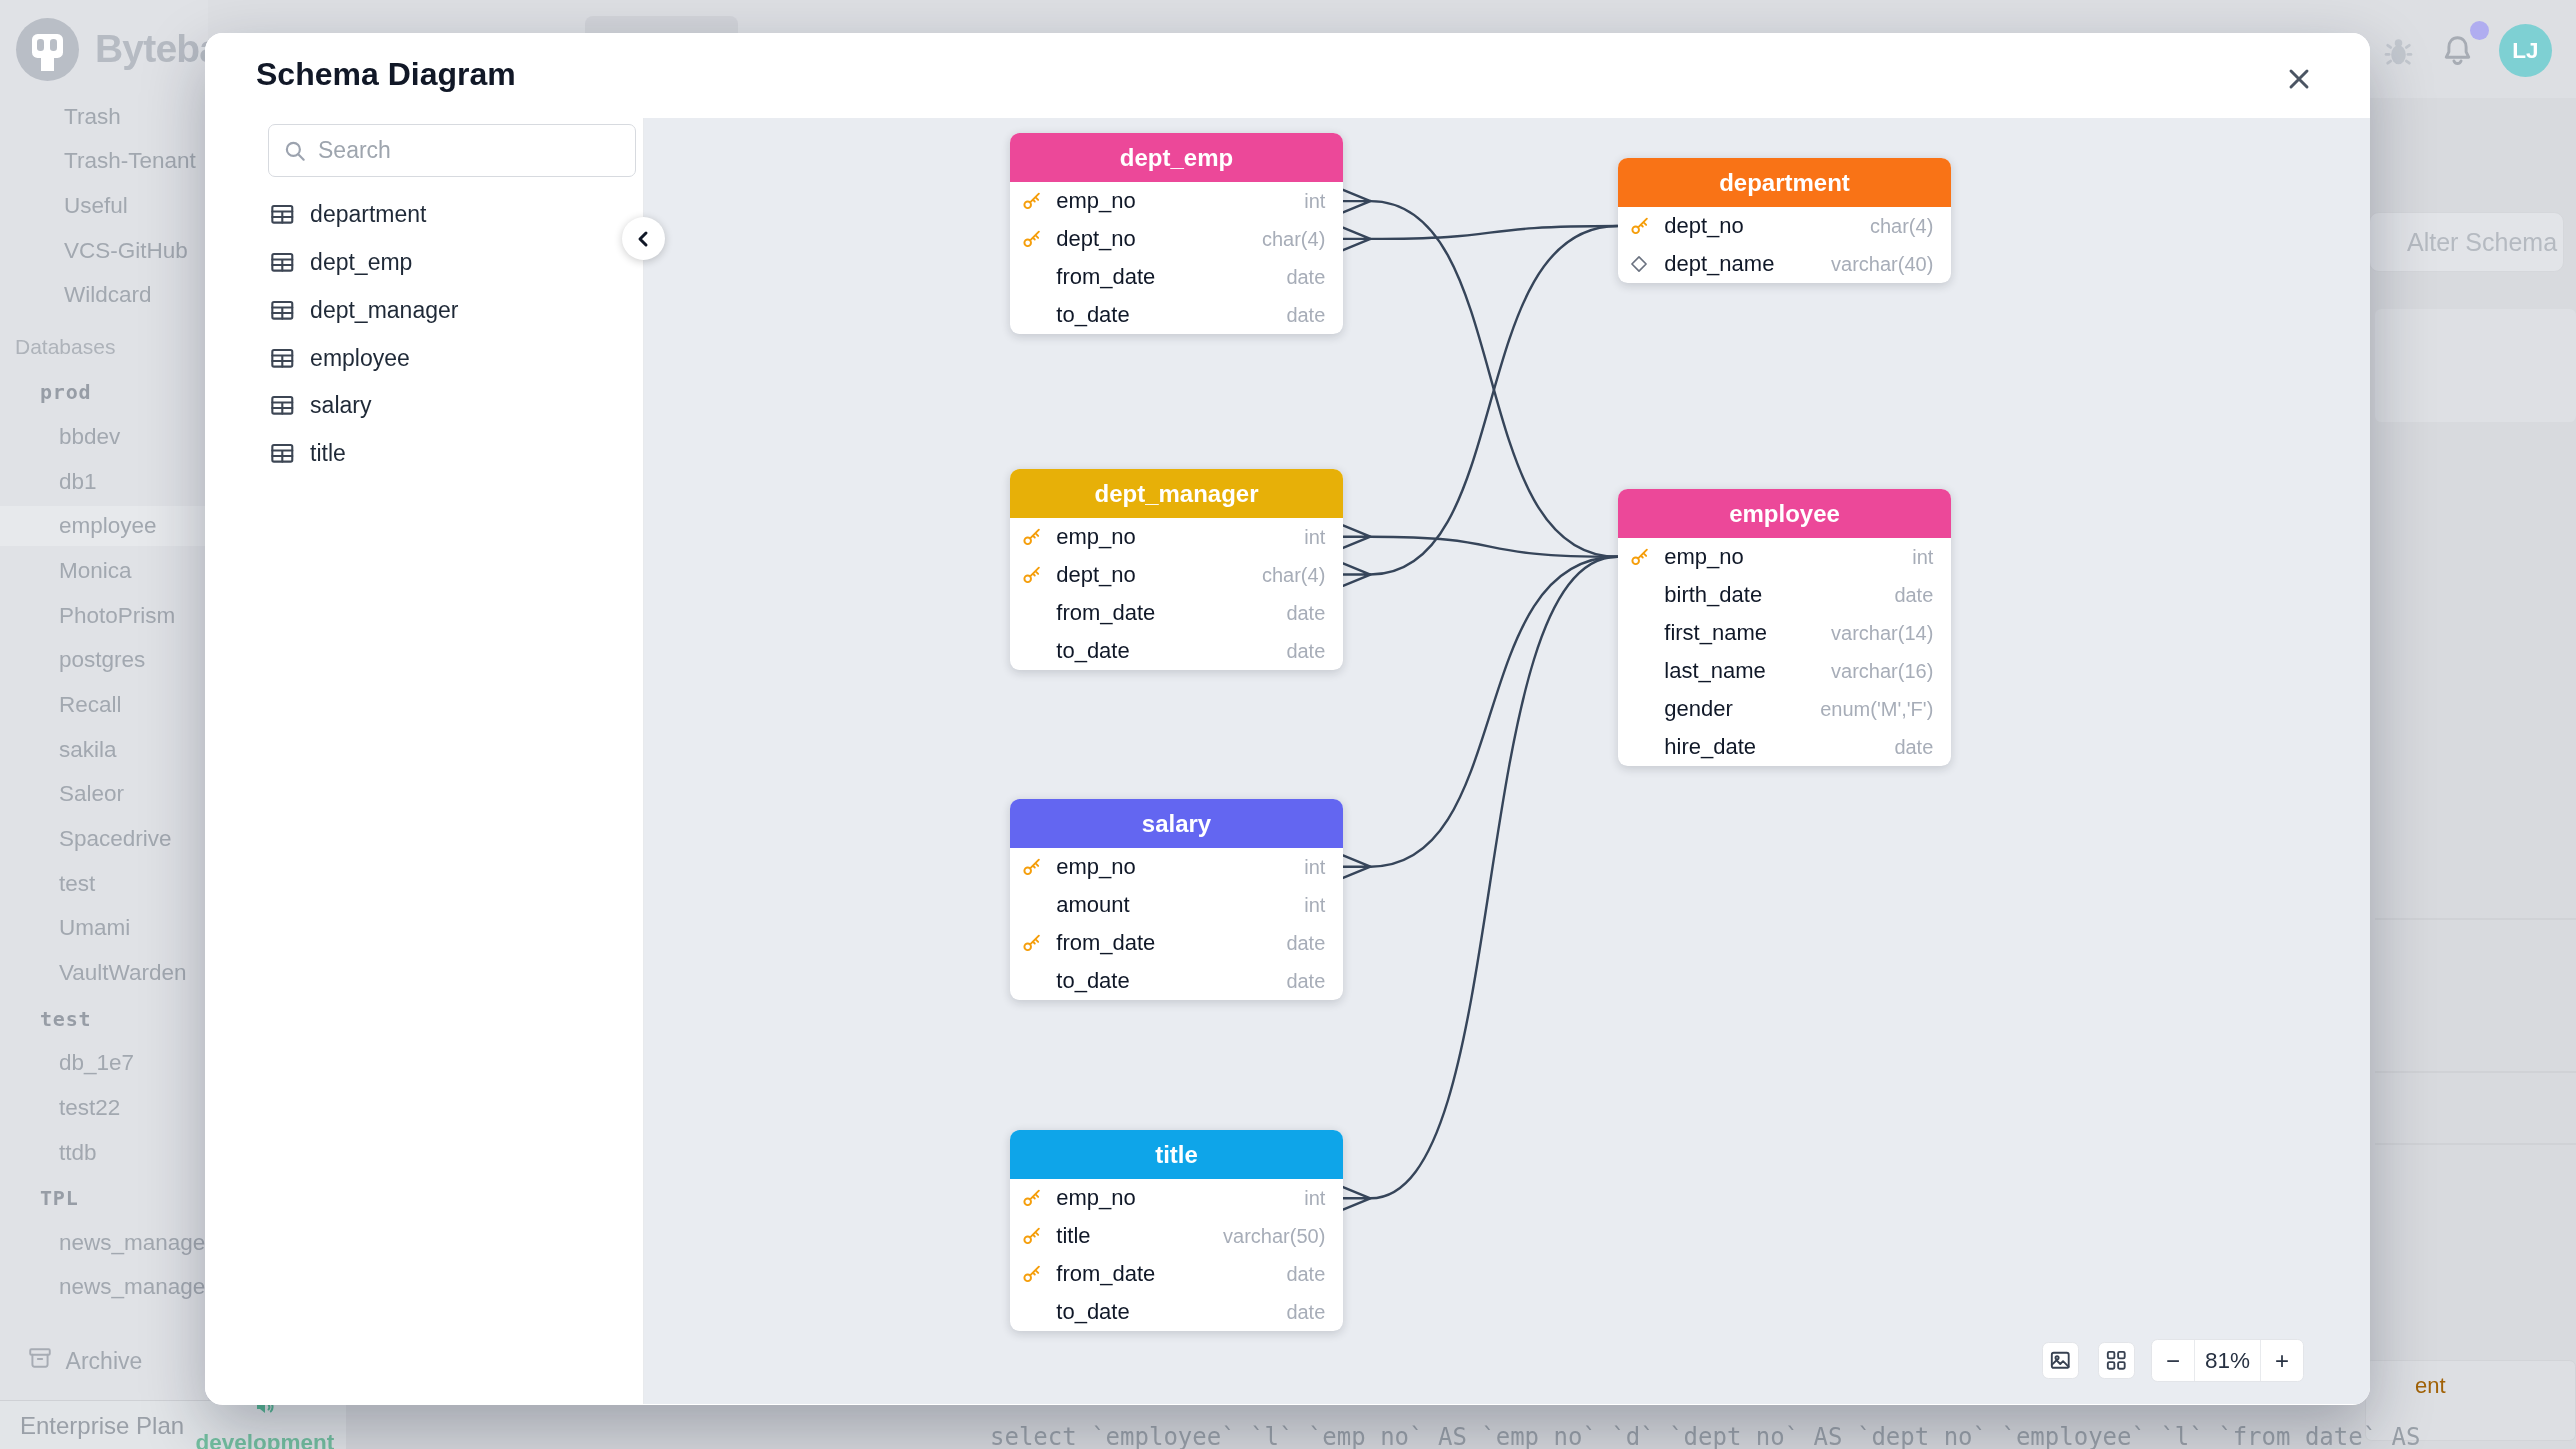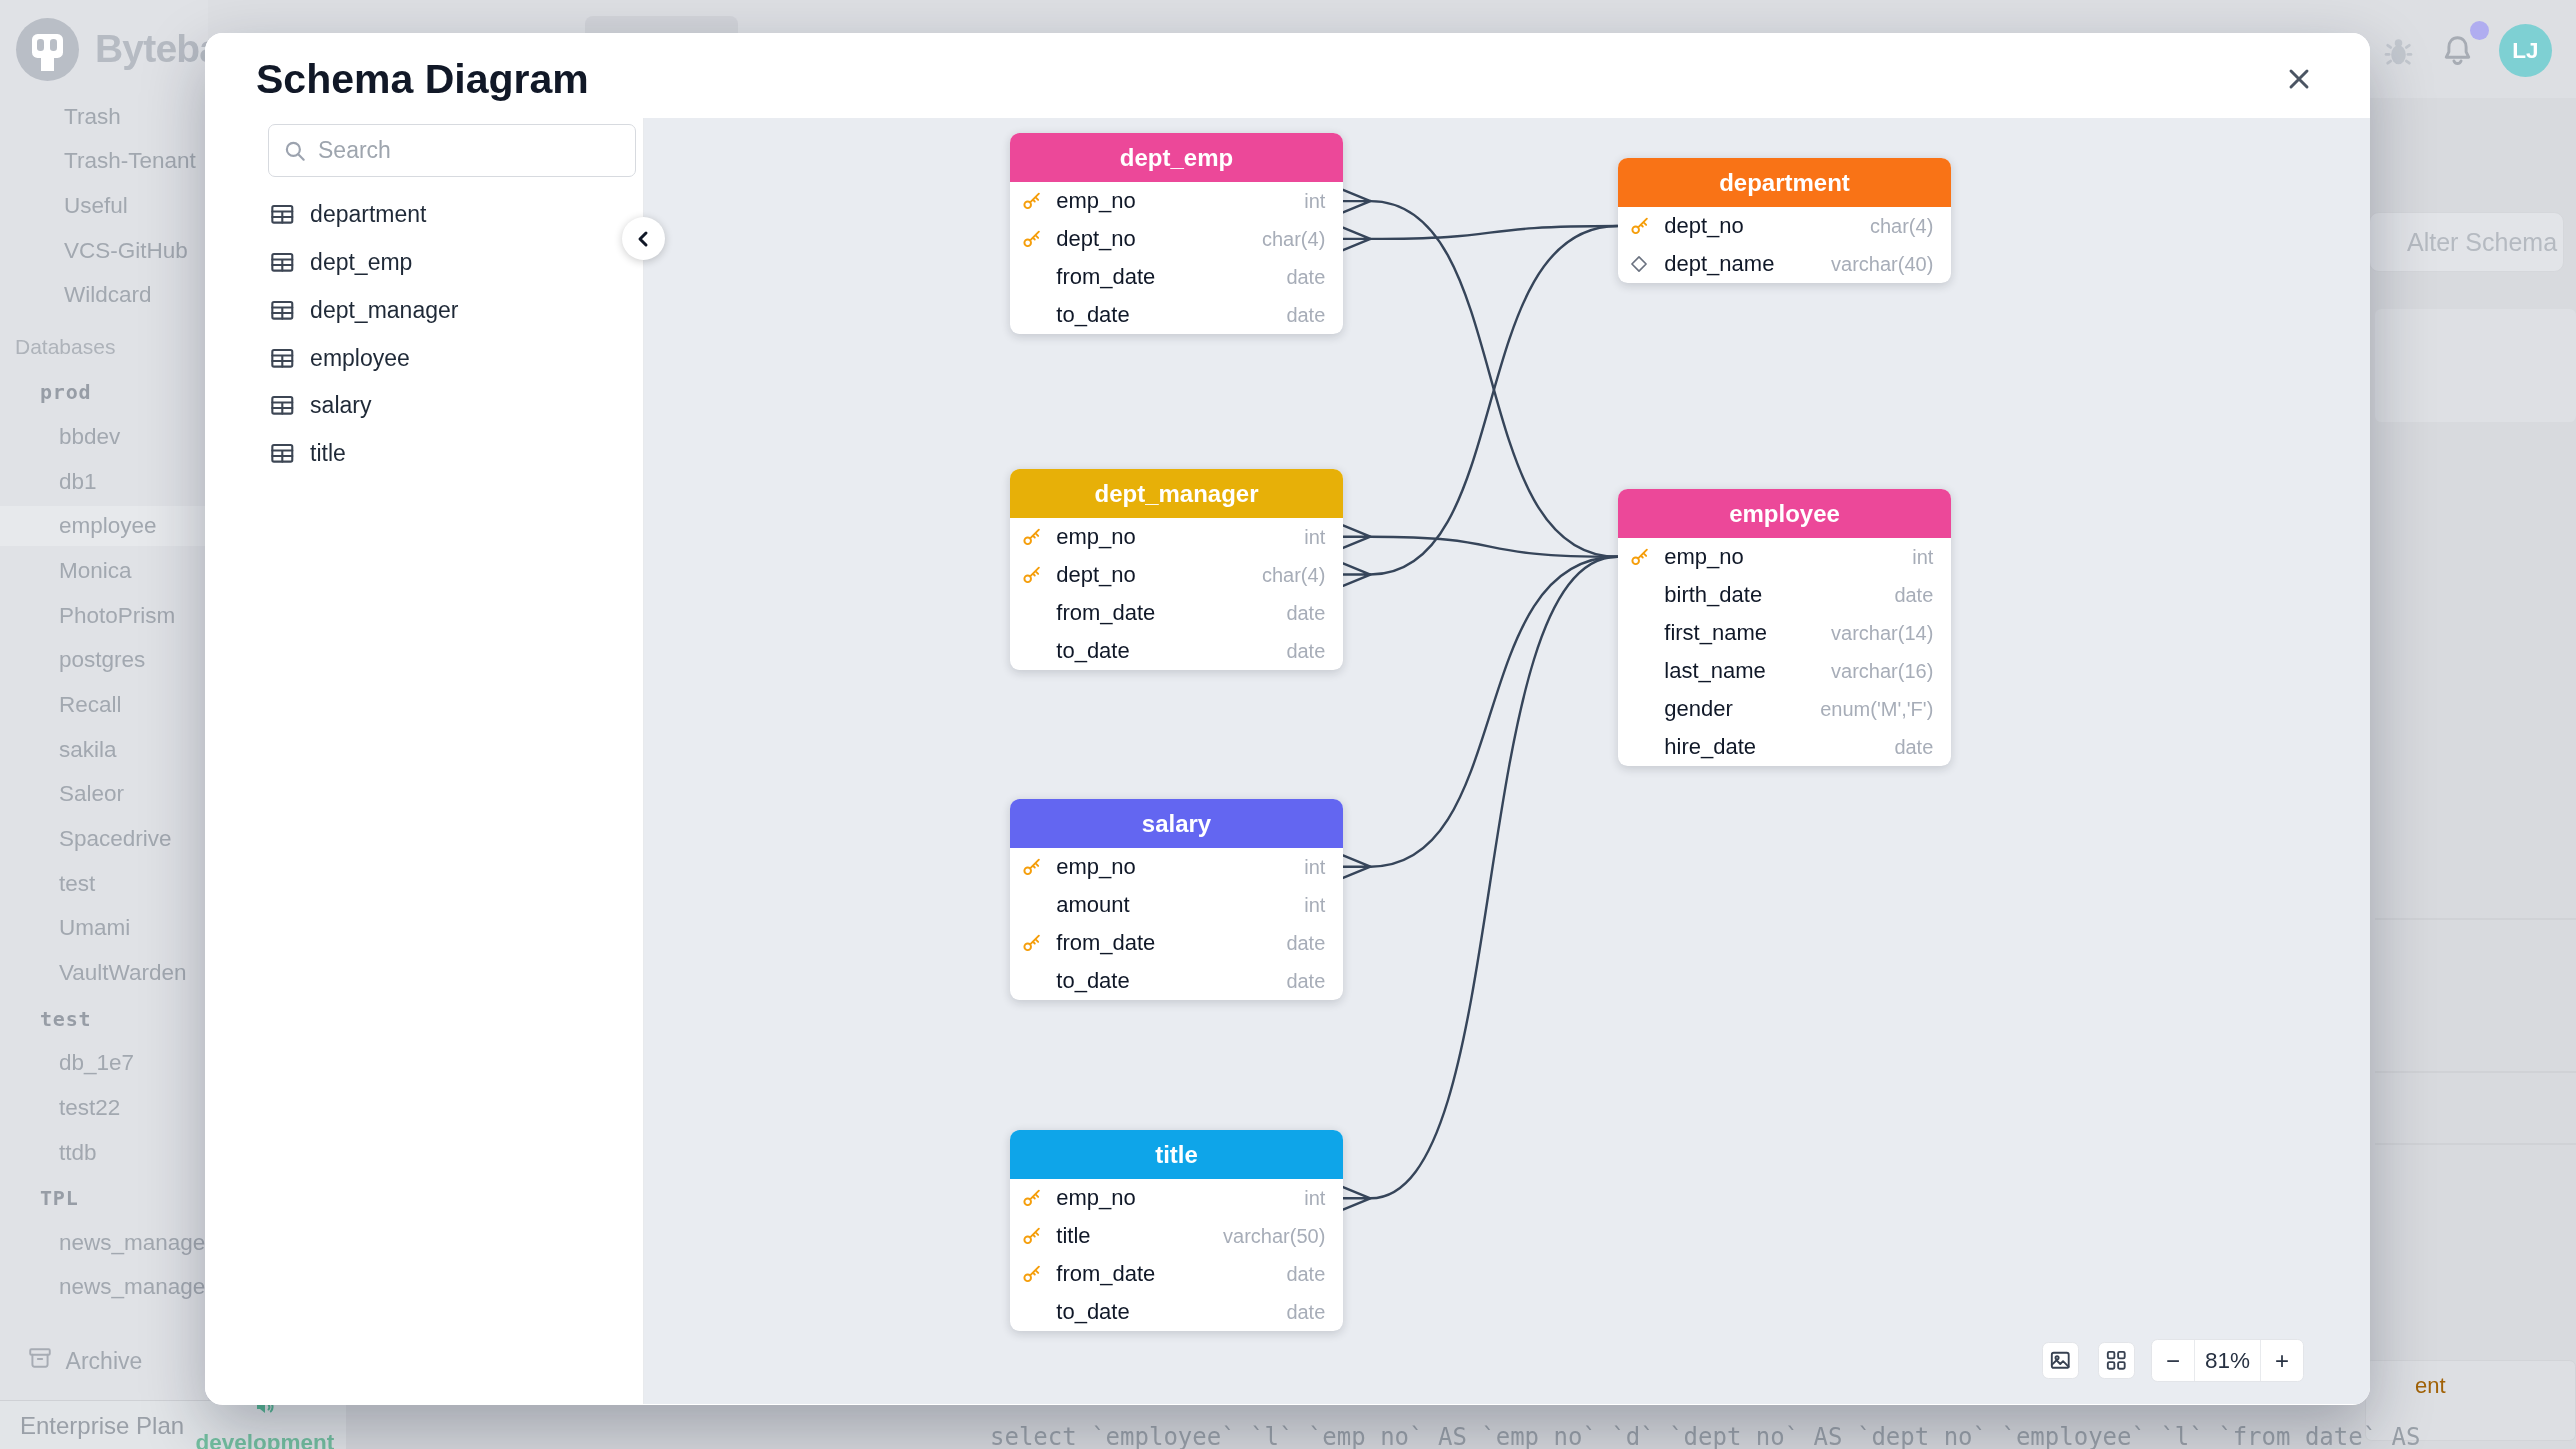--- a/index.html
+++ b/index.html
@@ -34,21 +34,21 @@
   .faint-line{position:absolute;left:2375px;width:201px;height:1.6px;background:#d0d2d6;}
   .comment-box{position:absolute;left:2365px;top:1360px;width:211px;height:81px;border-radius:6.4px;background:#dddfe3;border:1.6px solid #d2d4d8;box-sizing:border-box;}
   .comment-frag{position:absolute;left:2375px;top:1373px;font-size:22px;color:#a16207;margin-left:40px;}
   .sql-frag{position:absolute;left:990px;top:1423px;font-family:"DejaVu Sans Mono",monospace;font-size:24px;color:#9aa1a9;white-space:nowrap;}
   
   .modal{position:absolute;left:205px;top:33px;width:2165px;height:1372px;background:#ffffff;border-radius:17.7px;box-shadow:0 24px 64px rgba(15,23,42,.28);overflow:hidden;}
   .canvas-bg{position:absolute;left:439px;top:85px;width:1727px;height:1286px;background:#e9ecf1;z-index:1;}
   svg.connections{position:absolute;left:0;top:0;z-index:2;pointer-events:none;}
   .entities{position:absolute;inset:0;z-index:3;pointer-events:none;}
   .headerband{position:absolute;left:0;top:0;width:2165px;height:85px;background:#ffffff;z-index:4;}
-  .modal-title{position:absolute;left:51px;top:22.5px;font-size:41px;font-weight:600;color:#111827;}
+  .modal-title{position:absolute;left:51px;top:22.5px;font-size:32px;font-weight:600;color:#111827;}
   .close-btn{position:absolute;left:2074px;top:26px;width:39px;height:39px;display:flex;align-items:center;justify-content:center;cursor:pointer;}
   .panel{position:absolute;left:0;top:85px;width:439px;height:1286px;background:#ffffff;border-right:1.6px solid #e8eaed;box-sizing:border-box;z-index:4;}
   .search-wrap{position:absolute;left:63px;top:6.4px;width:368px;height:53px;border:1.6px solid #d7dadf;border-radius:7px;box-sizing:border-box;display:flex;align-items:center;background:#fff;}
   .search-wrap input{border:none;outline:none;flex:1;font-size:23px;color:#374151;font-family:"Liberation Sans",sans-serif;background:transparent;margin-left:8px;}
   .search-wrap input::placeholder{color:#9ea5ae;}
   .search-icon{margin-left:13px;display:flex;}
   .tl-item{position:absolute;left:64px;width:354px;height:43px;display:flex;align-items:center;gap:14.5px;font-size:23px;color:#1f2937;cursor:pointer;}
   .collapse-btn{position:absolute;left:417px;top:184px;width:43px;height:43px;border-radius:50%;background:#ffffff;box-shadow:0 1.6px 8px rgba(0,0,0,.2);display:flex;align-items:center;justify-content:center;z-index:6;cursor:pointer;}
   .entity{position:absolute;width:333px;background:#ffffff;border-radius:9.7px;overflow:hidden;box-shadow:0 2.4px 9.7px rgba(16,24,40,.16);pointer-events:auto;}
   .entity-header{height:49px;display:flex;align-items:center;justify-content:center;font-size:24px;font-weight:bold;color:#ffffff;}

